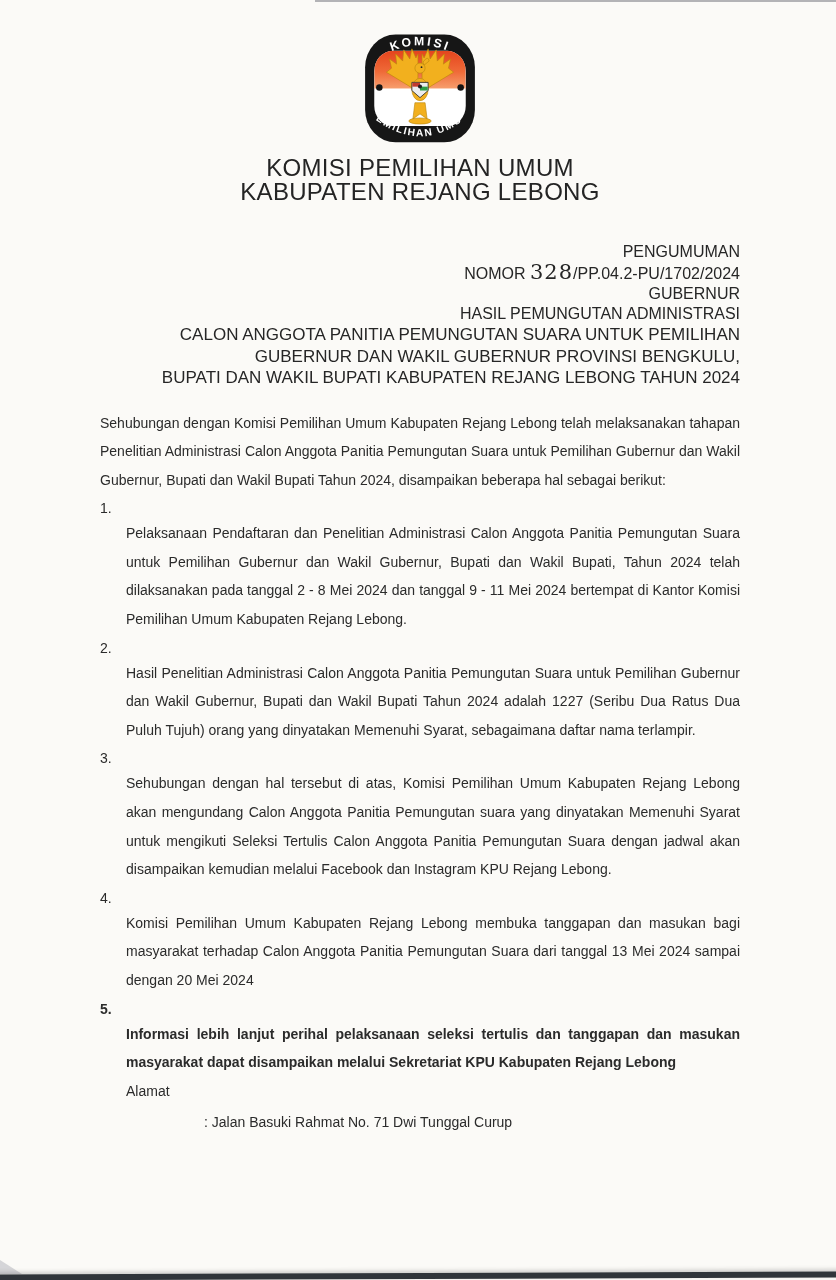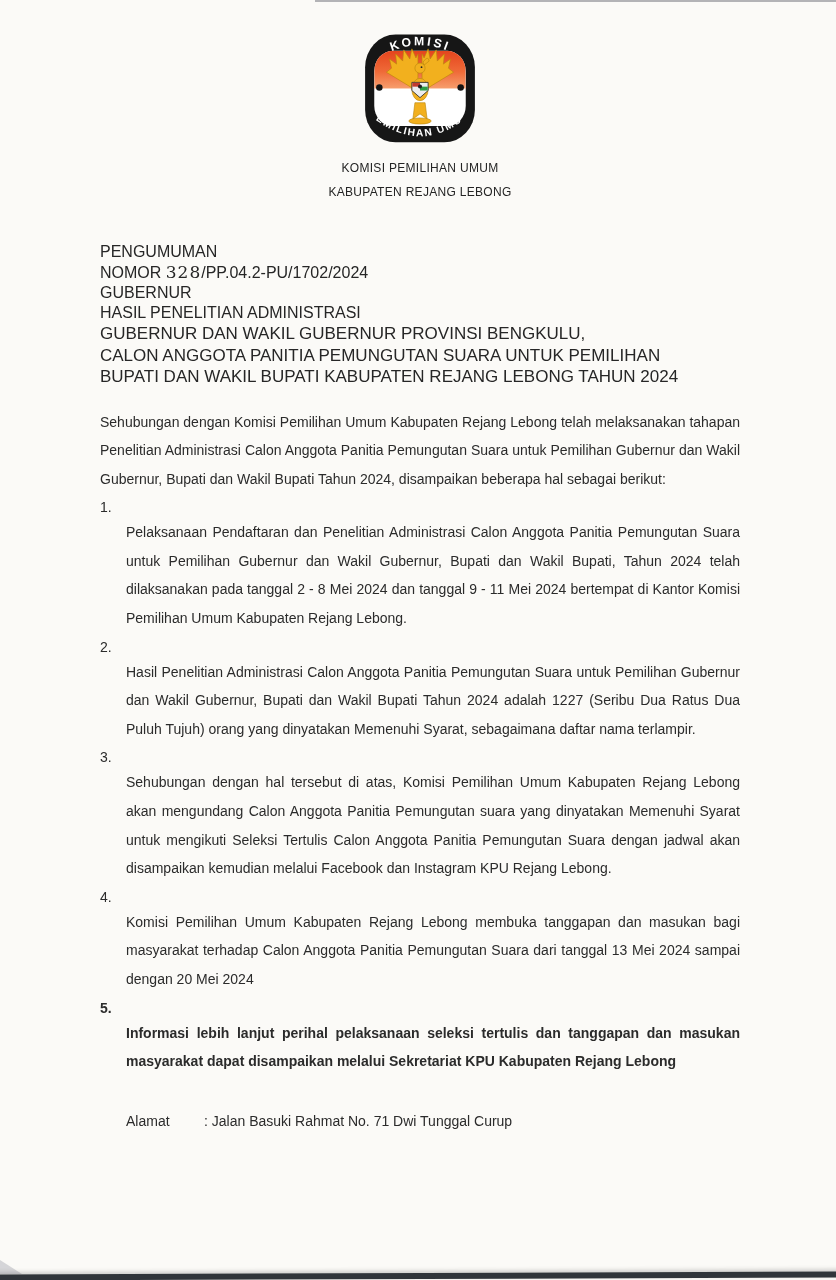--- a/index.html
+++ b/index.html
@@ -28,41 +28,41 @@
     width:0; height:0;
     border-bottom:14px solid #cccccf;
     border-right:22px solid transparent;
     opacity:0.8;
   }
   .doc { position:absolute; left:100px; top:0; width:640px; }
   .logo-wrap { width:122px; margin:33px auto 0 auto; }
   .org {
     text-align:center;
     margin-top:6px;
-    font-size:12px;
+    font-size:24px;
     line-height:24px;
     letter-spacing:0.3px;
     color:#242424;
   }
-  .title-block { margin-top:38px; text-align:left; color:#262626; }
+  .title-block { margin-top:38px; text-align:right; color:#262626; }
   .t-sm { font-size:16px; line-height:20px; }
   .t-lg { font-size:17px; line-height:21.5px; }
   .hand {
     font-family:"DejaVu Serif", serif;
-    font-size:17px;
+    font-size:21px;
     letter-spacing:1px;
   }
   .body-text { margin-top:20px; font-size:14px; line-height:28.6px; }
   .intro { margin:0; text-align:justify; }
   .list { margin:0; }
   .item { display:flex; }
   .item.bold { font-weight:bold; }
   .num { flex:0 0 26px; width:26px; }
   .itext { flex:1; text-align:justify;margin-top:25px; }
-  .address { display:flex;align-items:flex-end; }
+  .address { display:flex; }
   .addr-label { flex:0 0 78px; width:78px; margin-left:26px; }
   .addr-value { flex:1;margin-top:31px; }
 </style>
 </head>
 <body>
 
 <div class="page">
   <div class="scan-edge-top"></div>
 
   <div class="doc">
@@ -122,23 +122,23 @@
 
     <div class="org">
       <div>KOMISI PEMILIHAN UMUM</div>
       <div>KABUPATEN REJANG LEBONG</div>
     </div>
 
     <div class="title-block">
       <div class="t-sm">PENGUMUMAN</div>
       <div class="t-sm"><span>NOMOR </span><span class="hand">328</span><span>/PP.04.2-PU/1702/2024</span></div>
       <div class="t-sm">GUBERNUR</div>
-      <div class="t-sm">HASIL PENELITIAN ADMINISTRASI</div>
+      <div class="t-sm">HASIL PEMUNGUTAN ADMINISTRASI</div>
+      <div class="t-lg">CALON ANGGOTA PANITIA PEMUNGUTAN SUARA UNTUK PEMILIHAN</div>
       <div class="t-lg">GUBERNUR DAN WAKIL GUBERNUR PROVINSI BENGKULU,</div>
-      <div class="t-lg">CALON ANGGOTA PANITIA PEMUNGUTAN SUARA UNTUK PEMILIHAN</div>
       <div class="t-lg">BUPATI DAN WAKIL BUPATI KABUPATEN REJANG LEBONG TAHUN 2024</div>
     </div>
 
     <div class="body-text">
       <p class="intro">Sehubungan dengan Komisi Pemilihan Umum Kabupaten Rejang Lebong telah melaksanakan tahapan Penelitian Administrasi Calon Anggota Panitia Pemungutan Suara untuk Pemilihan Gubernur dan Wakil Gubernur, Bupati dan Wakil Bupati Tahun 2024, disampaikan beberapa hal sebagai berikut:</p>
       <div class="list">
           <div class="item">
     <span class="num">1.</span>
     <span class="itext">Pelaksanaan Pendaftaran dan Penelitian Administrasi Calon Anggota Panitia Pemungutan Suara untuk Pemilihan Gubernur dan Wakil Gubernur, Bupati dan Wakil Bupati, Tahun 2024 telah dilaksanakan pada tanggal 2 - 8 Mei 2024 dan tanggal 9 - 11 Mei 2024 bertempat di Kantor Komisi Pemilihan Umum Kabupaten Rejang Lebong.</span>
   </div>

